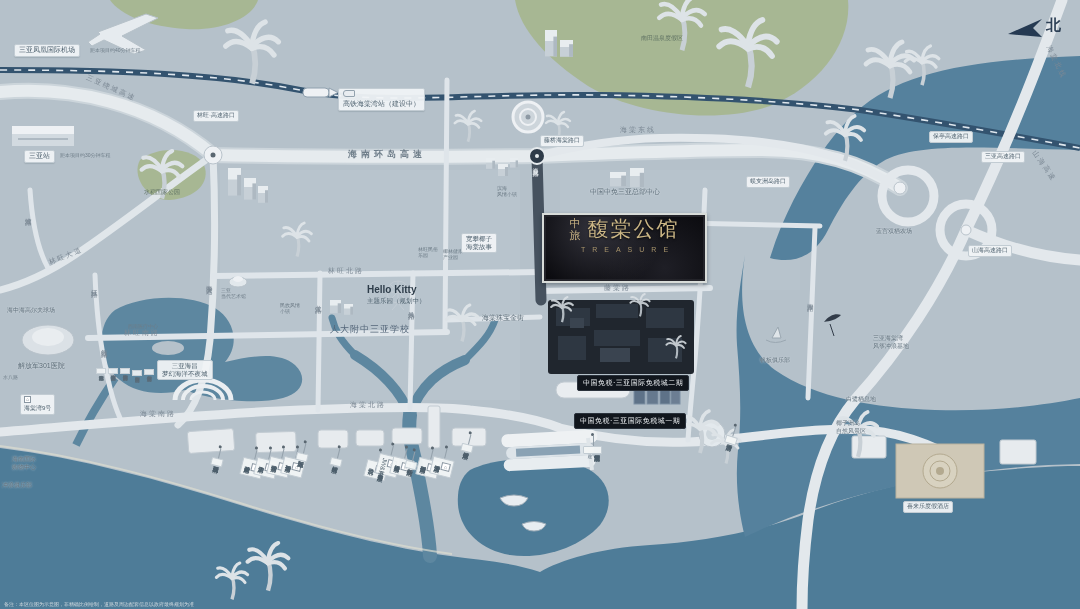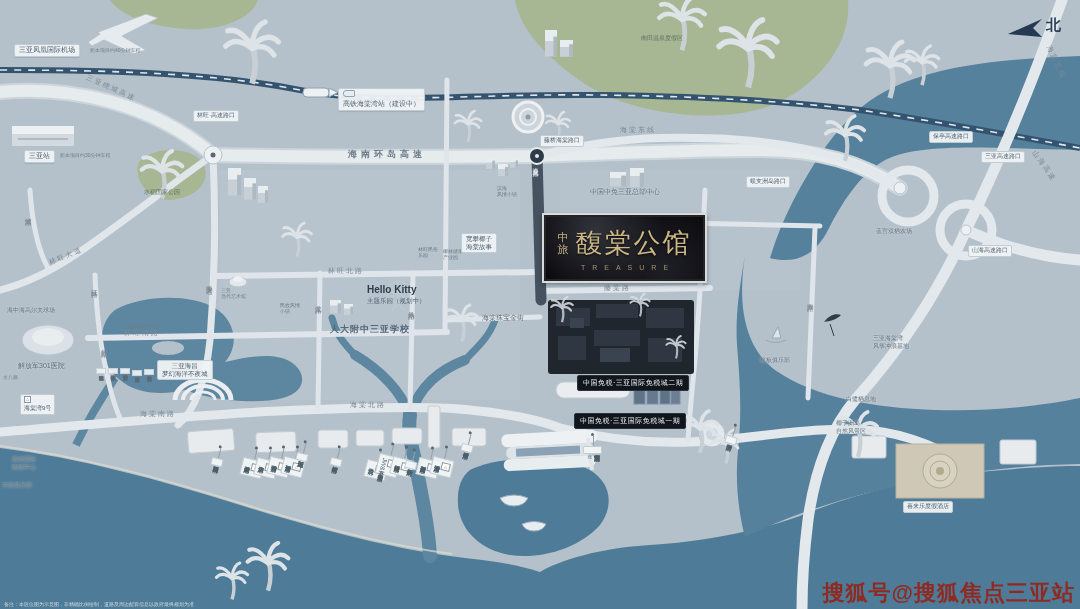--- a/index.html
+++ b/index.html
@@ -37,24 +37,24 @@
   .hicon{display:inline-block;border:1px solid #8a97a2;font-size:5px;line-height:5px;
     padding:0 1px;margin:0 1px 2px 0;color:#66747f;background:#fff;}
   .ticon{display:inline-block;width:10px;height:5px;background:#e9edf1;border:1px solid #93a2ae;
     border-radius:3px 1px 1px 3px;margin-right:2px;}
   
   .project-box{position:absolute;left:542px;top:213px;width:165px;height:70px;box-sizing:border-box;
     border:2px solid #d8dcd9;background:#0b0b0f;
     background-image:radial-gradient(circle at 32% 22%,rgba(90,90,104,.5),transparent 55%),
       radial-gradient(circle at 75% 80%,rgba(60,60,72,.4),transparent 50%);
     box-shadow:0 2px 4px rgba(20,30,40,.4), inset 0 0 0 2px #232329;
-    display:flex;flex-direction:column;align-items:center;justify-content:center;}
+    display:flex;flex-direction:column;align-items:center;justify-content:flex-start;}
   .pb-row{display:flex;align-items:center;}
   .pb-brand{width:13px;font-size:11px;line-height:1.1;color:#c9b384;word-break:break-all;margin-right:5px;}
-  .pb-name{font-family:"DejaVu Serif",serif;font-size:27px;color:#cbb685;letter-spacing:2px;
+  .pb-name{font-family:"DejaVu Serif",serif;font-size:21px;color:#cbb685;letter-spacing:2px;
     text-shadow:0 1px 2px rgba(0,0,0,.8);}
   .pb-en{font-size:7px;letter-spacing:7px;color:#a8946c;margin-top:3px;padding-left:7px;}
   
   .site-label{position:absolute;left:548px;top:324px;width:146px;text-align:center;color:#eef1f4;}
   .site-l1{font-size:9.5px;font-weight:bold;letter-spacing:2px;}
   .site-l2{font-size:6.5px;color:#ccd3da;margin-top:2px;}
   .site-tag{font-size:5px;color:#aab3bc;margin-left:1px;}
   .dark-pill{position:absolute;background:#11161d;color:#edf0f3;font-size:7px;letter-spacing:.5px;
     padding:2px 5px;border-radius:2px;border:1px solid #2a323c;white-space:nowrap;}
   #phase2-pill{left:577px;top:375px;}
@@ -380,21 +380,21 @@
       <div class="lbl road-vd" style="left: 531px; top: 163px;">
         <span class="ln">海棠北路</span>
       </div>
       <div class="lbl road-v" style="left: 806px; top: 298px;">
         <span class="ln">海岸路</span>
       </div>
       <div class="lbl hk" style="left: 334px; top: 284px;">
         <span class="ln">Hello Kitty</span>
         <span class="ln">主题乐园（规划中）</span>
       </div>
-      <div class="lbl plain-lg" style="left: 330px; top: 324px; font-weight: bold;">
+      <div class="lbl plain-lg" style="left: 330px; top: 324px;">
         <span class="ln">人大附中三亚学校</span>
       </div>
       <div class="lbl pill-2l" style="left: 157px; top: 360px;">
         <span class="ln">三亚海昌</span>
         <span class="ln">梦幻海洋不夜城</span>
       </div>
       <div class="lbl plain-g" style="left: 144px; top: 189px;">
         <span class="ln">水稻国家公园</span>
       </div>
       <div class="lbl plain" style="left: 18px; top: 362px;">
@@ -521,15 +521,14 @@
     <div class="pb-name">馥棠公馆</div>
   </div>
   <div class="pb-en">TREASURE</div>
 </div>
 
 
 <div class="dark-pill" id="phase2-pill">中国免税·三亚国际免税城二期</div>
 <div class="dark-pill" id="phase1-pill">中国免税·三亚国际免税城一期</div>
 
 <div class="disclaimer">备注：本区位图为示意图，非精确比例绘制，道路及周边配套信息以政府最终规划为准</div>
-<div class="watermark">搜狐号@搜狐焦点三亚站</div>
 
 </div>
 
 </body></html>

